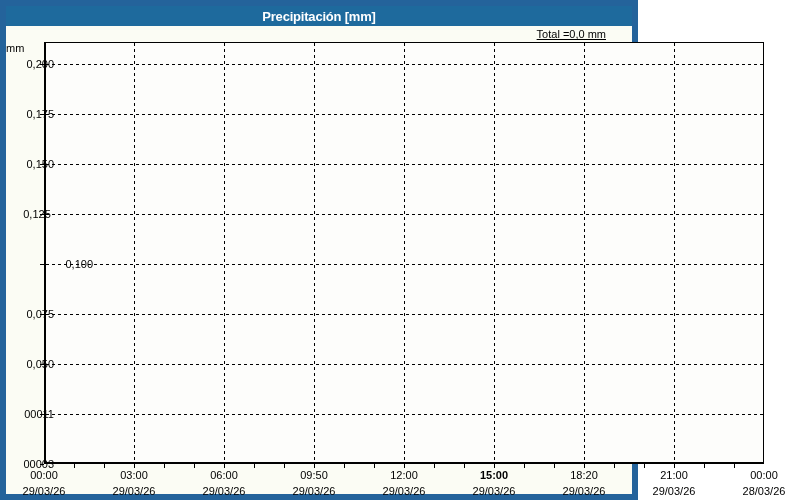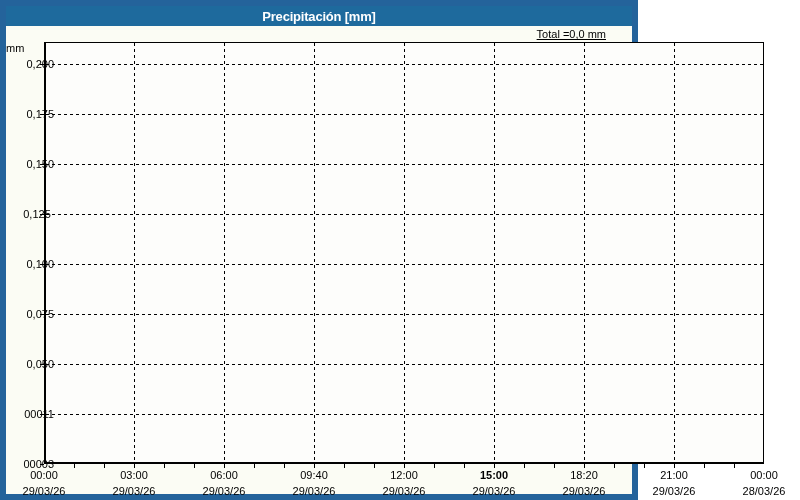--- a/index.html
+++ b/index.html
@@ -87,36 +87,36 @@
   <div id="axis-layer">
       <div class="ytick-mark" style="top: 58px;"></div>
       <div class="ytick-label" style="top: 52px;">0,200</div>
       <div class="ytick-mark" style="top: 108px;"></div>
       <div class="ytick-label" style="top: 102px;">0,175</div>
       <div class="ytick-mark" style="top: 158px;"></div>
       <div class="ytick-label" style="top: 152px; text-align: right;">0,150</div>
       <div class="ytick-mark" style="top: 208px;"></div>
       <div class="ytick-label" style="top: 202px; text-align: center;">0,125</div>
       <div class="ytick-mark" style="top: 258px;"></div>
-      <div class="ytick-label" style="top: 252px;">0,100</div>
+      <div class="ytick-label" style="top: 252px; margin-left: 39px;">0,100</div>
       <div class="ytick-mark" style="top: 308px;"></div>
       <div class="ytick-label" style="top: 302px;">0,075</div>
       <div class="ytick-mark" style="top: 358px;"></div>
       <div class="ytick-label" style="top: 352px;">0,050</div>
       <div class="ytick-mark" style="top: 408px;"></div>
       <div class="ytick-label" style="top: 402px;">00011</div>
       <div class="ytick-mark" style="top: 458px;"></div>
       <div class="ytick-label" style="top: 452px;">00003</div>
       <div class="xtime-label" style="left: -2px;">00:00</div>
       <div class="xdate-label" style="left: -2px;">29/03/26</div>
       <div class="xtime-label" style="left: 88px;">03:00</div>
       <div class="xdate-label" style="left: 88px;">29/03/26</div>
       <div class="xtime-label" style="left: 178px;">06:00</div>
       <div class="xdate-label" style="left: 178px;">29/03/26</div>
-      <div class="xtime-label" style="left: 268px;">09:40</div>
+      <div class="xtime-label" style="left: 268px;">09:50</div>
       <div class="xdate-label" style="left: 268px;">29/03/26</div>
       <div class="xtime-label" style="left: 358px;">12:00</div>
       <div class="xdate-label" style="left: 358px;">29/03/26</div>
       <div class="xtime-label" style="left: 448px; font-weight: bold;">15:00</div>
       <div class="xdate-label" style="left: 448px;">29/03/26</div>
       <div class="xtime-label" style="left: 538px;">18:20</div>
       <div class="xdate-label" style="left: 538px;">29/03/26</div>
       <div class="xtime-label" style="left: 628px;">21:00</div>
       <div class="xdate-label" style="left: 628px;">29/03/26</div>
       <div class="xtime-label" style="left: 718px;">00:00</div>

